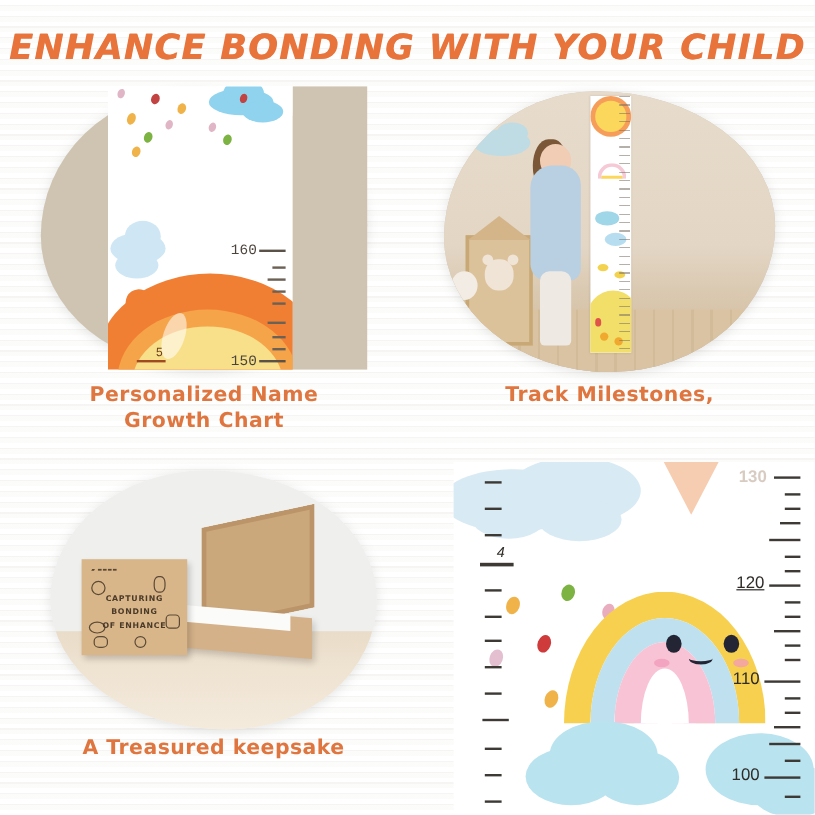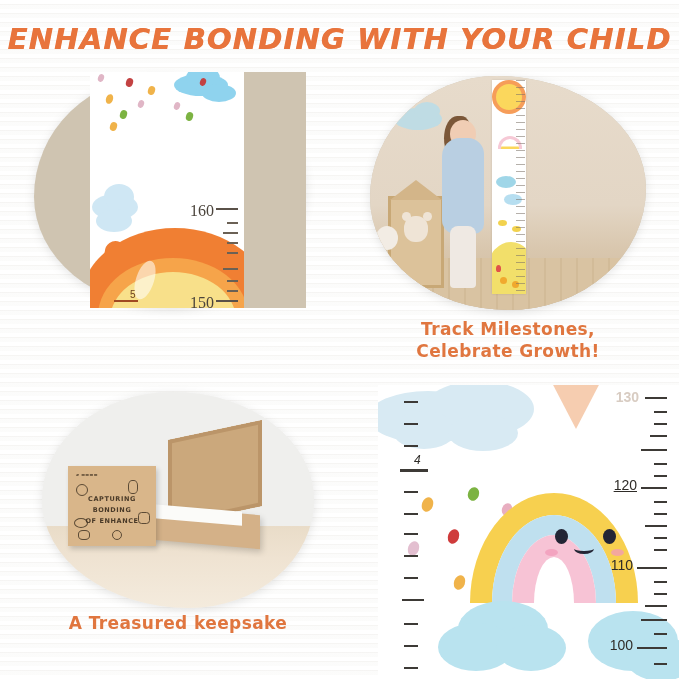--- a/index.html
+++ b/index.html
@@ -136,22 +136,22 @@
   }
   .tick {
     position: absolute; right: 6px; height: 2px;
     background: #6b6155;
   }
   .tick.major { width: 22px; height: 2px; background: #5a5148; }
   .tick.minor { width: 11px; height: 2px; background: #6b6155; }
   .tick.mid   { width: 15px; }
   .rlabel {
     position: absolute; right: 30px;
-    font-family: Liberation Serif, serif;
-    font-size: 16px;
+    font-family: Liberation Mono, monospace;
+    font-size: 12px;
     color: #4b443c;
   }
   .side-band {
     position: absolute; right: 0; top: -4px;
     width: 62px; height: 236px;
     background: #cfc4b1;
   }
 
   
   #panel2 { left: 370px; top: 76px; width: 276px; height: 234px; }
@@ -384,20 +384,24 @@
         <div class="tick major" style="top:228px;"></div>
         <div class="rlabel" style="top:222px;">150</div>
       </div>
 
       <div style="position:absolute;left:24px;bottom:6px;width:24px;height:2px;background:#a04a22;"></div>
       <div style="position:absolute;left:40px;bottom:8px;font-size:10px;color:#6b4020;font-family:'Liberation Sans',sans-serif;">5</div>
     </div>
     <div class="side-band"></div>
   </div>
 
+  <div class="caption" style="left:34px; top:318px; width:272px;">
+    <div>Personalized Name</div>
+    <div>Growth Chart</div>
+  </div>
 
   <div class="panel" id="panel2">
     <div class="blob"></div>
     <div class="blob-clip">
       <div class="photo">
         <div class="floor"></div>
 
         <div class="cloud-wall"></div>
         <div class="cloud-wall" style="left:44px;top:26px;width:26px;height:18px;"></div>
 
@@ -426,21 +430,20 @@
         <div class="girl-hair"></div>
         <div class="girl-head"></div>
         <div class="girl-body"></div>
         <div class="girl-legs"></div>
       </div>
     </div>
   </div>
 
   <div class="caption" style="left:370px; top:318px; width:276px;">
     <div>Track Milestones,</div>
-    <div>Celebrate Growth!</div>
   </div>
 
   <div class="panel" id="panel3">
     <div class="blob white"></div>
     <div class="blob-clip" style="border-radius:48% 52% 46% 54% / 50% 50% 50% 50%;">
       <div class="pk-wall"></div>
       <div class="pk-floor"></div>
 
       <div class="box-lid"></div>
       <div class="box-base"></div>

